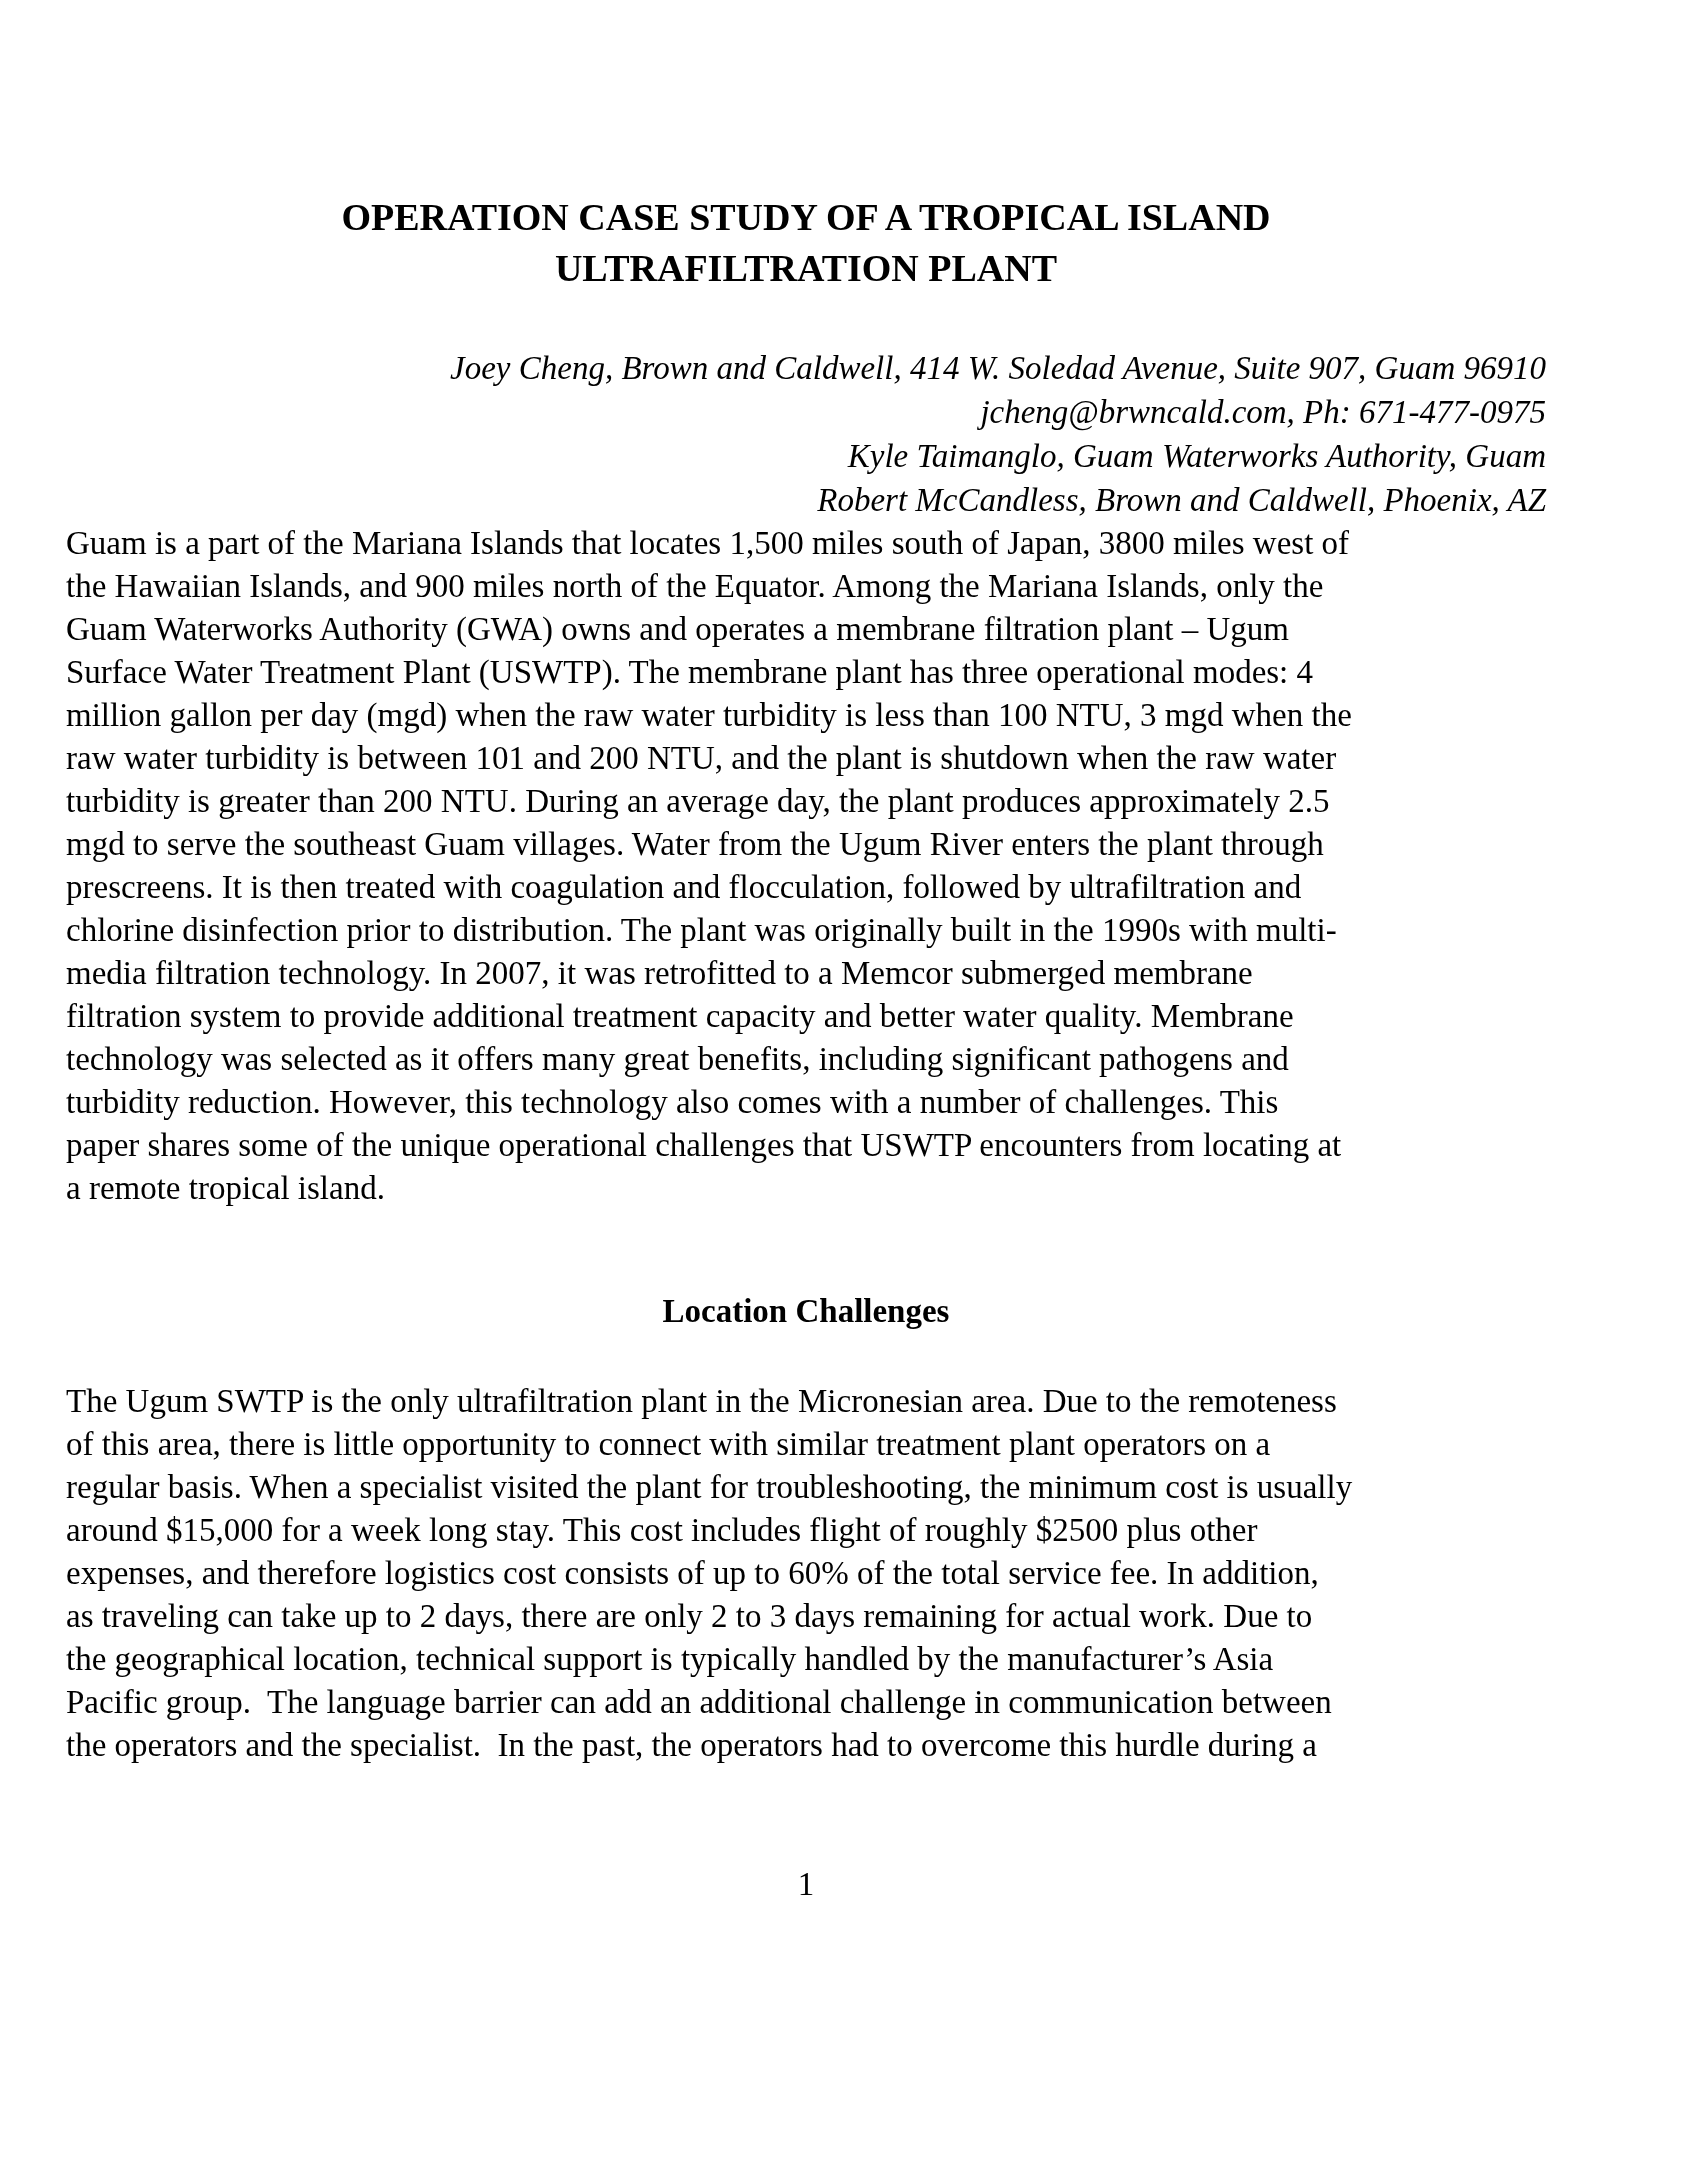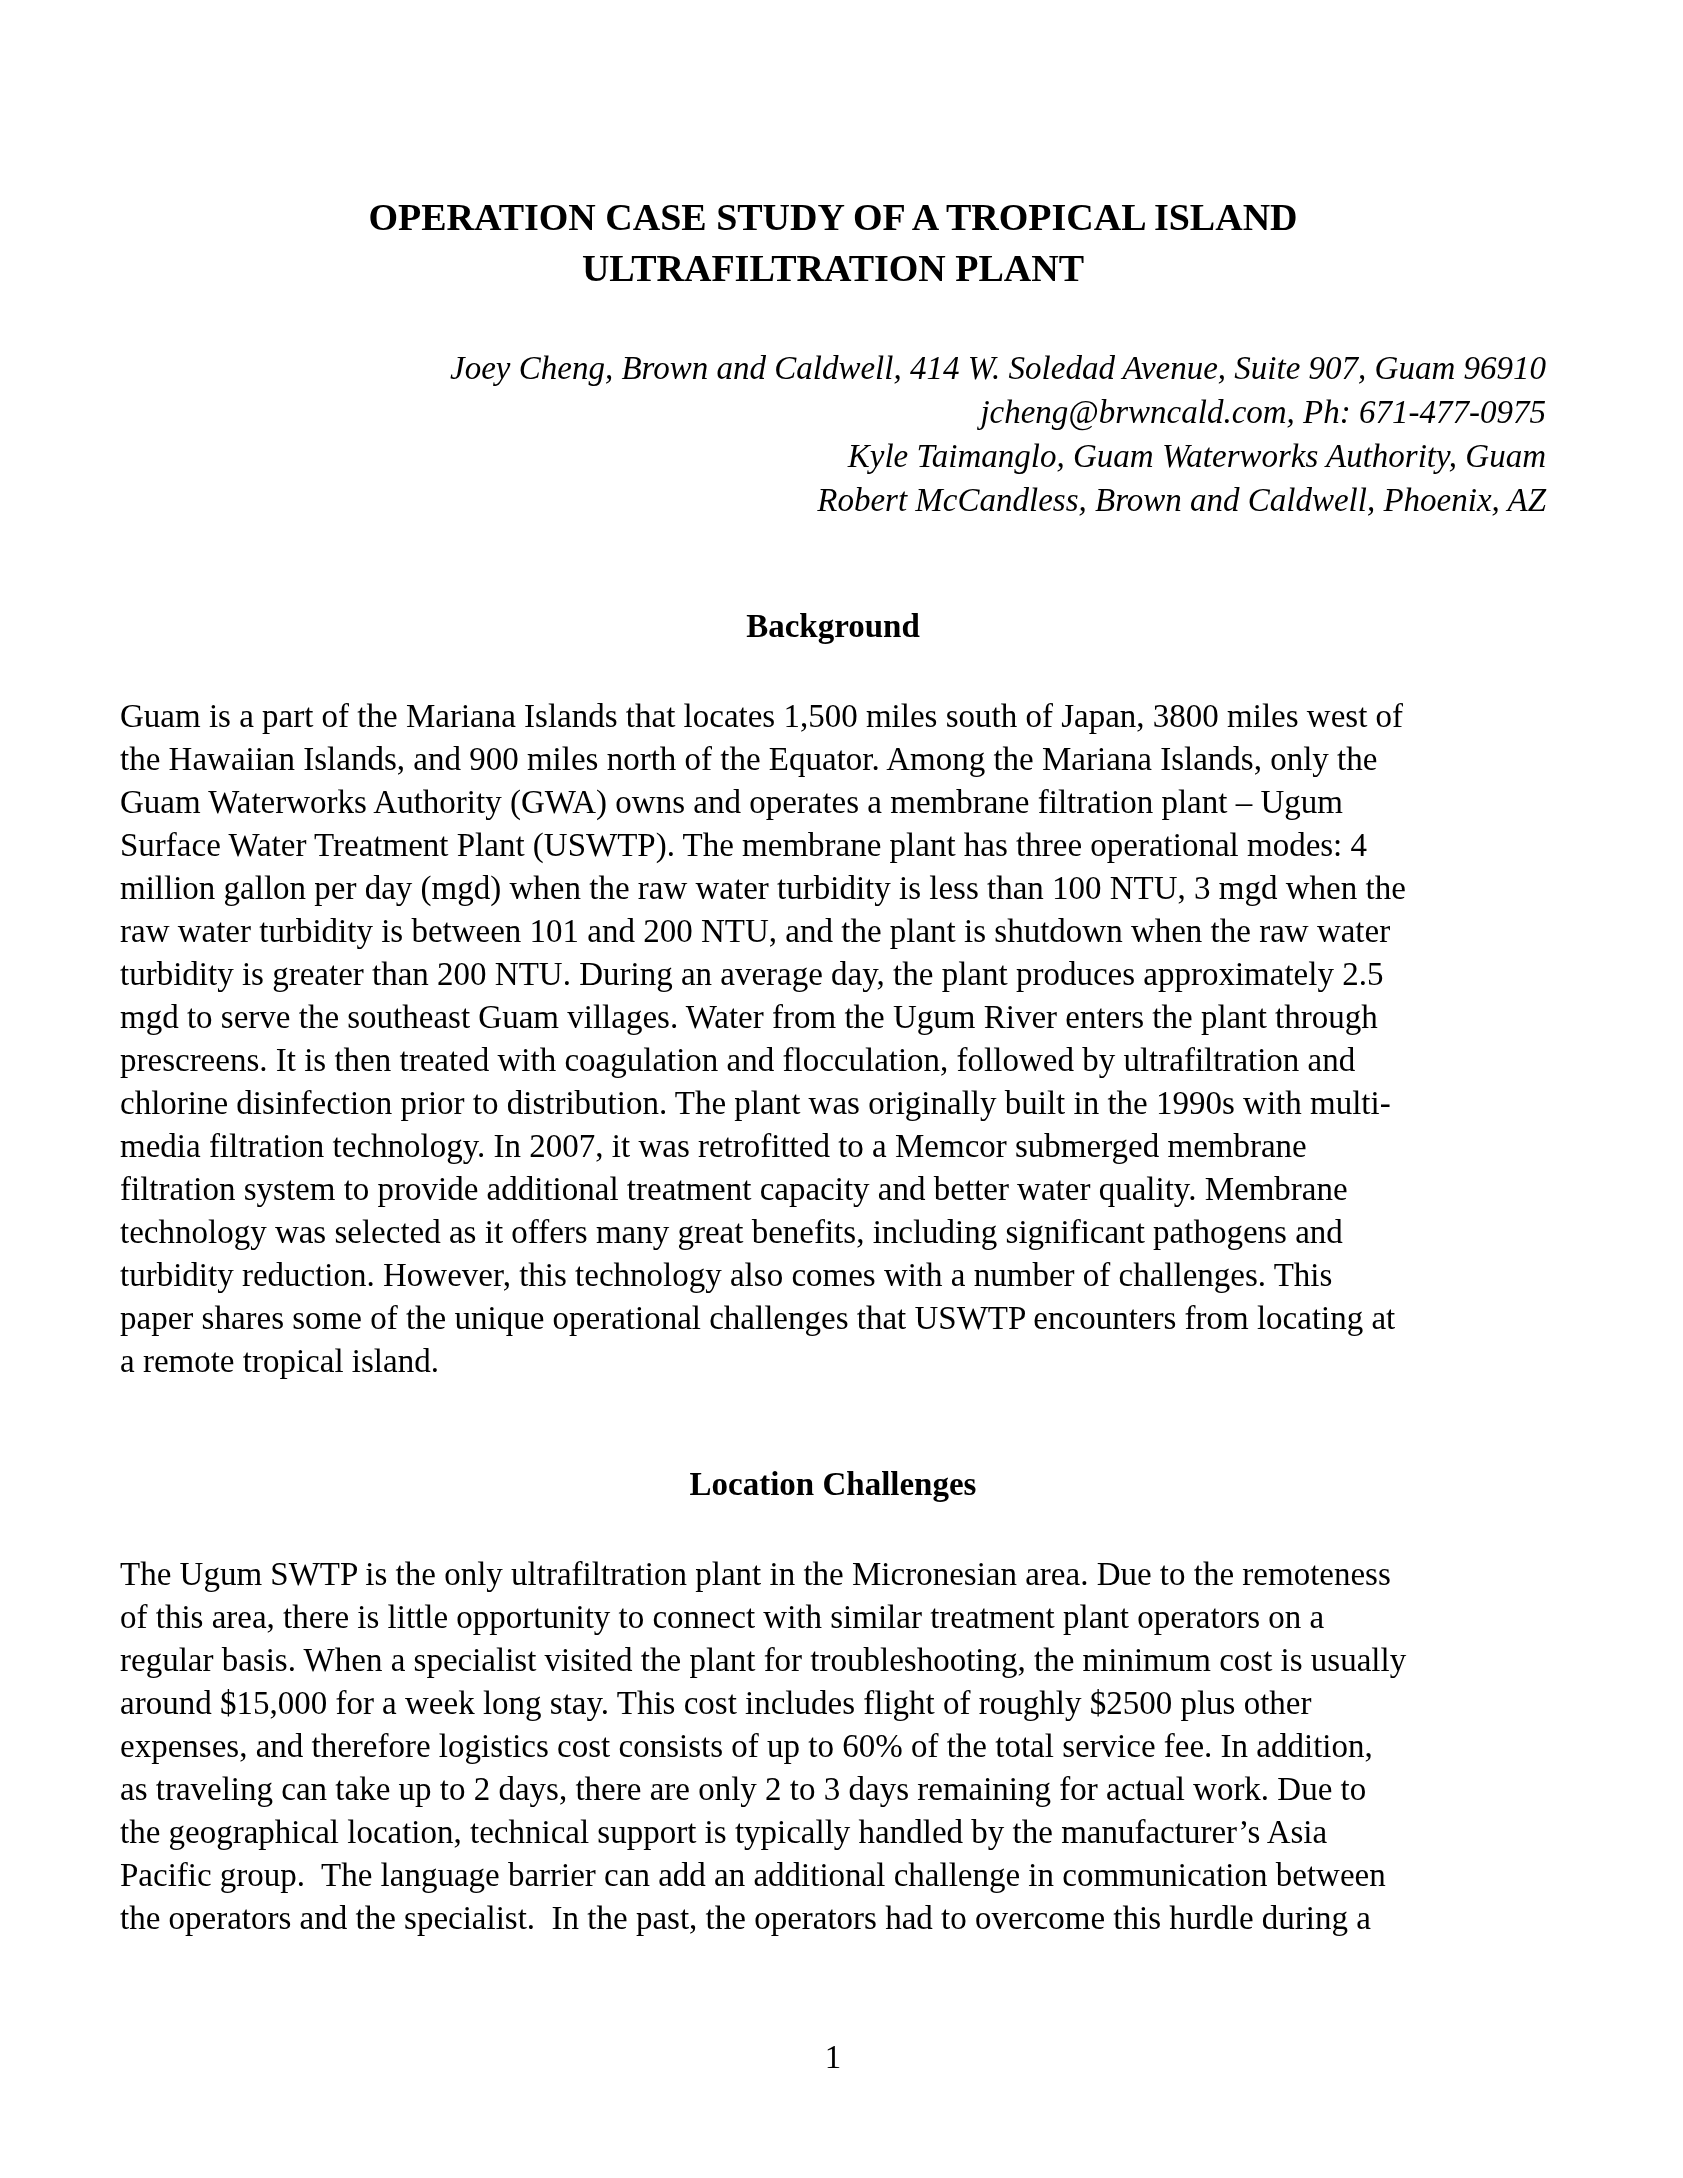--- a/index.html
+++ b/index.html
@@ -8,21 +8,21 @@
     background: #ffffff;
   }
   .page {
     position: relative;
     width: 1683px;
     height: 2178px;
     box-sizing: border-box;
     background: #ffffff;
     color: #000000;
     font-family: "Liberation Serif", "DejaVu Serif", serif;
-    padding: 192px 137px 0 120px;
+    padding: 192px 137px 0 66px;
     overflow: hidden;
   }
   .paper-title {
     margin: 0;
     font-size: 38px;
     line-height: 51px;
     font-weight: bold;
     text-align: center;
     white-space: pre;
   }
@@ -62,21 +62,20 @@
 <div class="page">
 
   <h1 class="paper-title">OPERATION CASE STUDY OF A TROPICAL ISLAND
 ULTRAFILTRATION PLANT</h1>
 
   <div class="author-block">Joey Cheng, Brown and Caldwell, 414 W. Soledad Avenue, Suite 907, Guam 96910
 jcheng@brwncald.com, Ph: 671-477-0975
 Kyle Taimanglo, Guam Waterworks Authority, Guam
 Robert McCandless, Brown and Caldwell, Phoenix, AZ</div>
 
-  <h2 class="section-heading heading-background">Background</h2>
 
   <div class="body-para">Guam is a part of the Mariana Islands that locates 1,500 miles south of Japan, 3800 miles west of
 the Hawaiian Islands, and 900 miles north of the Equator. Among the Mariana Islands, only the
 Guam Waterworks Authority (GWA) owns and operates a membrane filtration plant – Ugum
 Surface Water Treatment Plant (USWTP). The membrane plant has three operational modes: 4
 million gallon per day (mgd) when the raw water turbidity is less than 100 NTU, 3 mgd when the
 raw water turbidity is between 101 and 200 NTU, and the plant is shutdown when the raw water
 turbidity is greater than 200 NTU. During an average day, the plant produces approximately 2.5
 mgd to serve the southeast Guam villages. Water from the Ugum River enters the plant through
 prescreens. It is then treated with coagulation and flocculation, followed by ultrafiltration and

